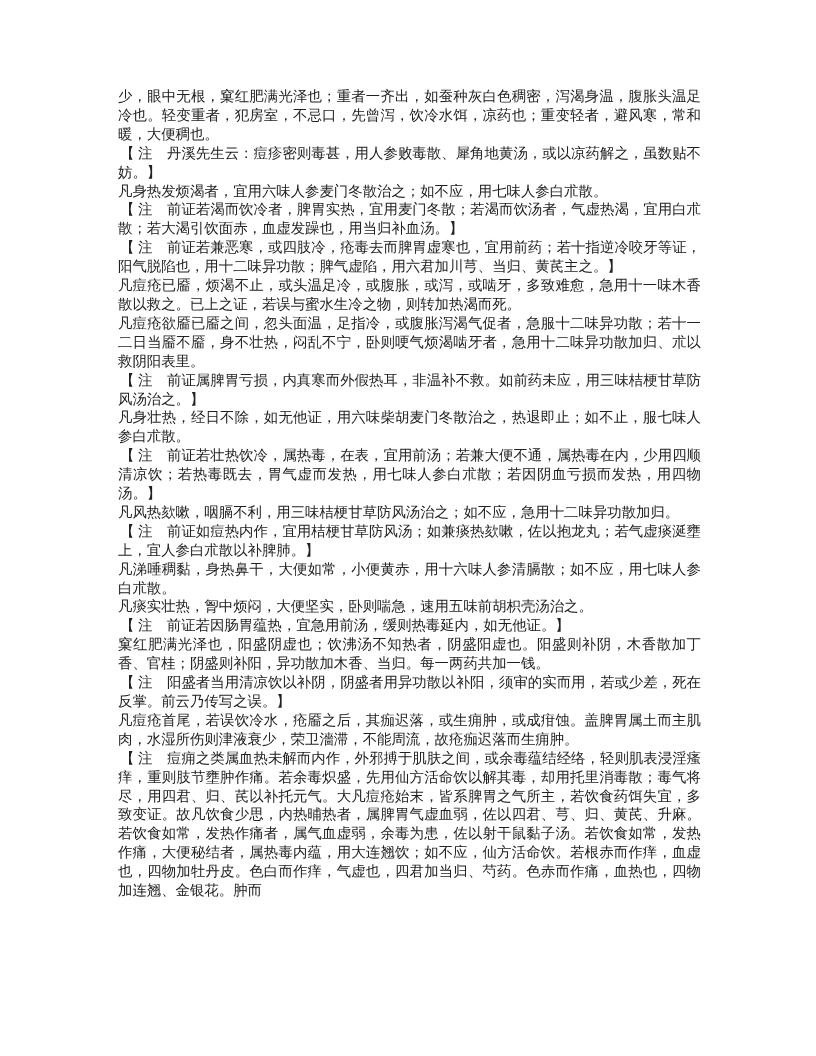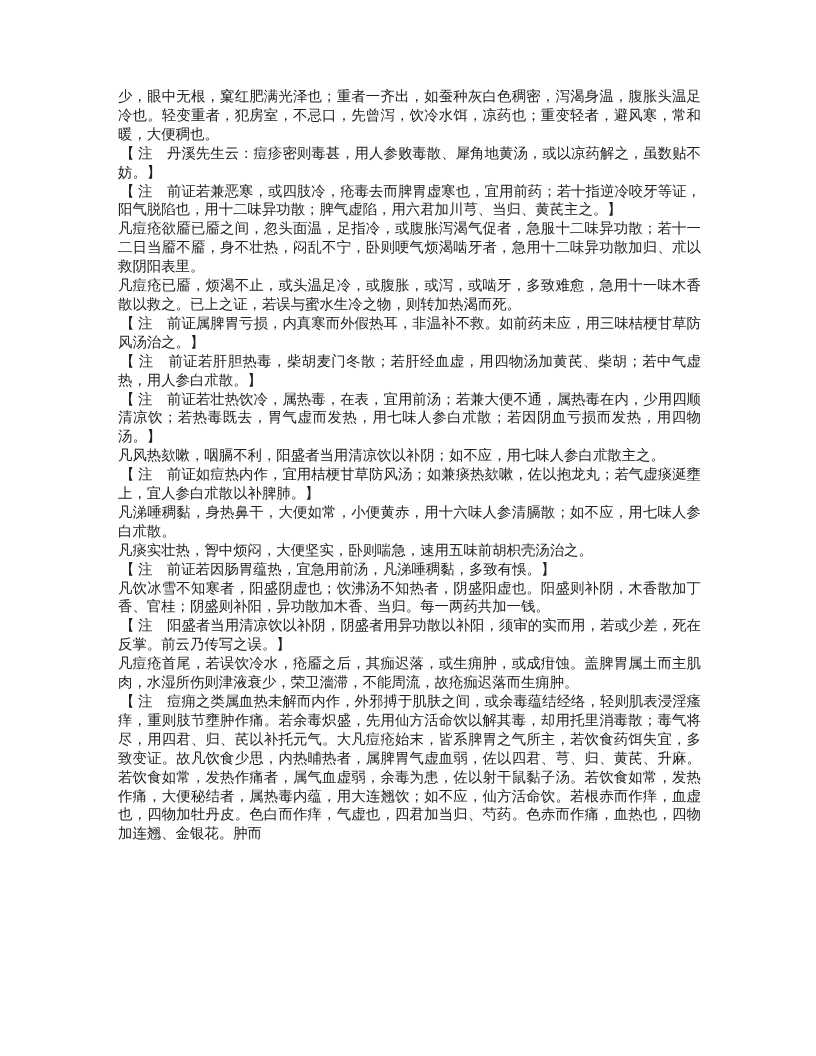--- a/index.html
+++ b/index.html
@@ -38,29 +38,31 @@
     text-indent: 2px;
   }
 </style>
 </head>
 <body>
 
 <div class="page" style="background: rgb(255, 255, 255);">
   <div class="content" id="content" style="color: rgb(33, 33, 33);">
       <p class="body">少，眼中无根，窠红肥满光泽也；重者一齐出，如蚕种灰白色稠密，泻渴身温，腹胀头温足冷也。轻变重者，犯房室，不忌口，先曾泻，饮冷水饵，凉药也；重变轻者，避风寒，常和暖，大便稠也。</p>
       <p class="note">【 注　丹溪先生云：痘疹密则毒甚，用人参败毒散、犀角地黄汤，或以凉药解之，虽数贴不妨。】</p>
+      <p class="body">凡身热发烦渴者，宜用六味人参麦门冬散治之；如不应，用七味人参白朮散。</p>
+      <p class="note">【 注　前证若渴而饮冷者，脾胃实热，宜用麦门冬散；若渴而饮汤者，气虚热渴，宜用白朮散；若大渴引饮面赤，血虚发躁也，用当归补血汤。】</p>
       <p class="note">【 注　前证若兼恶寒，或四肢冷，疮毒去而脾胃虚寒也，宜用前药；若十指逆冷咬牙等证，阳气脱陷也，用十二味异功散；脾气虚陷，用六君加川芎、当归、黄芪主之。】</p>
+      <p class="body">凡痘疮已靥，烦渴不止，或头温足冷，或腹胀，或泻，或啮牙，多致难愈，急用十一味木香散以救之。已上之证，若误与蜜水生冷之物，则转加热渴而死。</p>
       <p class="body">凡痘疮欲靥已靥之间，忽头面温，足指冷，或腹胀泻渴气促者，急服十二味异功散；若十一二日当靥不靥，身不壮热，闷乱不宁，卧则哽气烦渴啮牙者，急用十二味异功散加归、朮以救阴阳表里。</p>
-      <p class="body">凡痘疮已靥，烦渴不止，或头温足冷，或腹胀，或泻，或啮牙，多致难愈，急用十一味木香散以救之。已上之证，若误与蜜水生冷之物，则转加热渴而死。</p>
       <p class="note">【 注　前证属脾胃亏损，内真寒而外假热耳，非温补不救。如前药未应，用三味桔梗甘草防风汤治之。】</p>
-      <p class="note">【 注　前证若肝胆热毒，柴胡麦门冬散；若肝经血虚，用四物汤加黄芪、柴胡；若中气虚热，用人参白朮散。】</p>
+      <p class="body">凡身壮热，经日不除，如无他证，用六味柴胡麦门冬散治之，热退即止；如不止，服七味人参白朮散。</p>
       <p class="note">【 注　前证若壮热饮冷，属热毒，在表，宜用前汤；若兼大便不通，属热毒在内，少用四顺清凉饮；若热毒既去，胃气虚而发热，用七味人参白朮散；若因阴血亏损而发热，用四物汤。】</p>
-      <p class="body">凡风热欬嗽，咽膈不利，阳盛者当用清凉饮以补阴；如不应，用七味人参白朮散主之。</p>
+      <p class="body">凡风热欬嗽，咽膈不利，用三味桔梗甘草防风汤治之；如不应，急用十二味异功散加归。</p>
       <p class="note">【 注　前证如痘热内作，宜用桔梗甘草防风汤；如兼痰热欬嗽，佐以抱龙丸；若气虚痰涎壅上，宜人参白朮散以补脾肺。】</p>
       <p class="body">凡涕唾稠黏，身热鼻干，大便如常，小便黄赤，用十六味人参清膈散；如不应，用七味人参白朮散。</p>
       <p class="body">凡痰实壮热，胷中烦闷，大便坚实，卧则喘急，速用五味前胡枳壳汤治之。</p>
-      <p class="note">【 注　前证若因肠胃蕴热，宜急用前汤，凡涕唾稠黏，多致有悞。】</p>
-      <p class="body">凡饮冰雪不知寒者，阳盛阴虚也；饮沸汤不知热者，阴盛阳虚也。阳盛则补阴，木香散加丁香、官桂；阴盛则补阳，异功散加木香、当归。每一两药共加一钱。</p>
+      <p class="note">【 注　前证若因肠胃蕴热，宜急用前汤，缓则热毒延内，如无他证。】</p>
+      <p class="body">窠红肥满光泽也，阳盛阴虚也；饮沸汤不知热者，阴盛阳虚也。阳盛则补阴，木香散加丁香、官桂；阴盛则补阳，异功散加木香、当归。每一两药共加一钱。</p>
       <p class="note">【 注　阳盛者当用清凉饮以补阴，阴盛者用异功散以补阳，须审的实而用，若或少差，死在反掌。前云乃传写之误。】</p>
       <p class="body">凡痘疮首尾，若误饮冷水，疮靥之后，其痂迟落，或生痈肿，或成疳蚀。盖脾胃属土而主肌肉，水湿所伤则津液衰少，荣卫濇滞，不能周流，故疮痂迟落而生痈肿。</p>
       <p class="note">【 注　痘痈之类属血热未解而内作，外邪搏于肌肤之间，或余毒蕴结经络，轻则肌表浸淫瘙痒，重则肢节壅肿作痛。若余毒炽盛，先用仙方活命饮以解其毒，却用托里消毒散；毒气将尽，用四君、归、芪以补托元气。大凡痘疮始末，皆系脾胃之气所主，若饮食药饵失宜，多致变证。故凡饮食少思，内热晡热者，属脾胃气虚血弱，佐以四君、芎、归、黄芪、升麻。若饮食如常，发热作痛者，属气血虚弱，余毒为患，佐以射干鼠黏子汤。若饮食如常，发热作痛，大便秘结者，属热毒内蕴，用大连翘饮；如不应，仙方活命饮。若根赤而作痒，血虚也，四物加牡丹皮。色白而作痒，气虚也，四君加当归、芍药。色赤而作痛，血热也，四物加连翘、金银花。肿而</p>
     </div>
 </div>
 
 </body></html>

